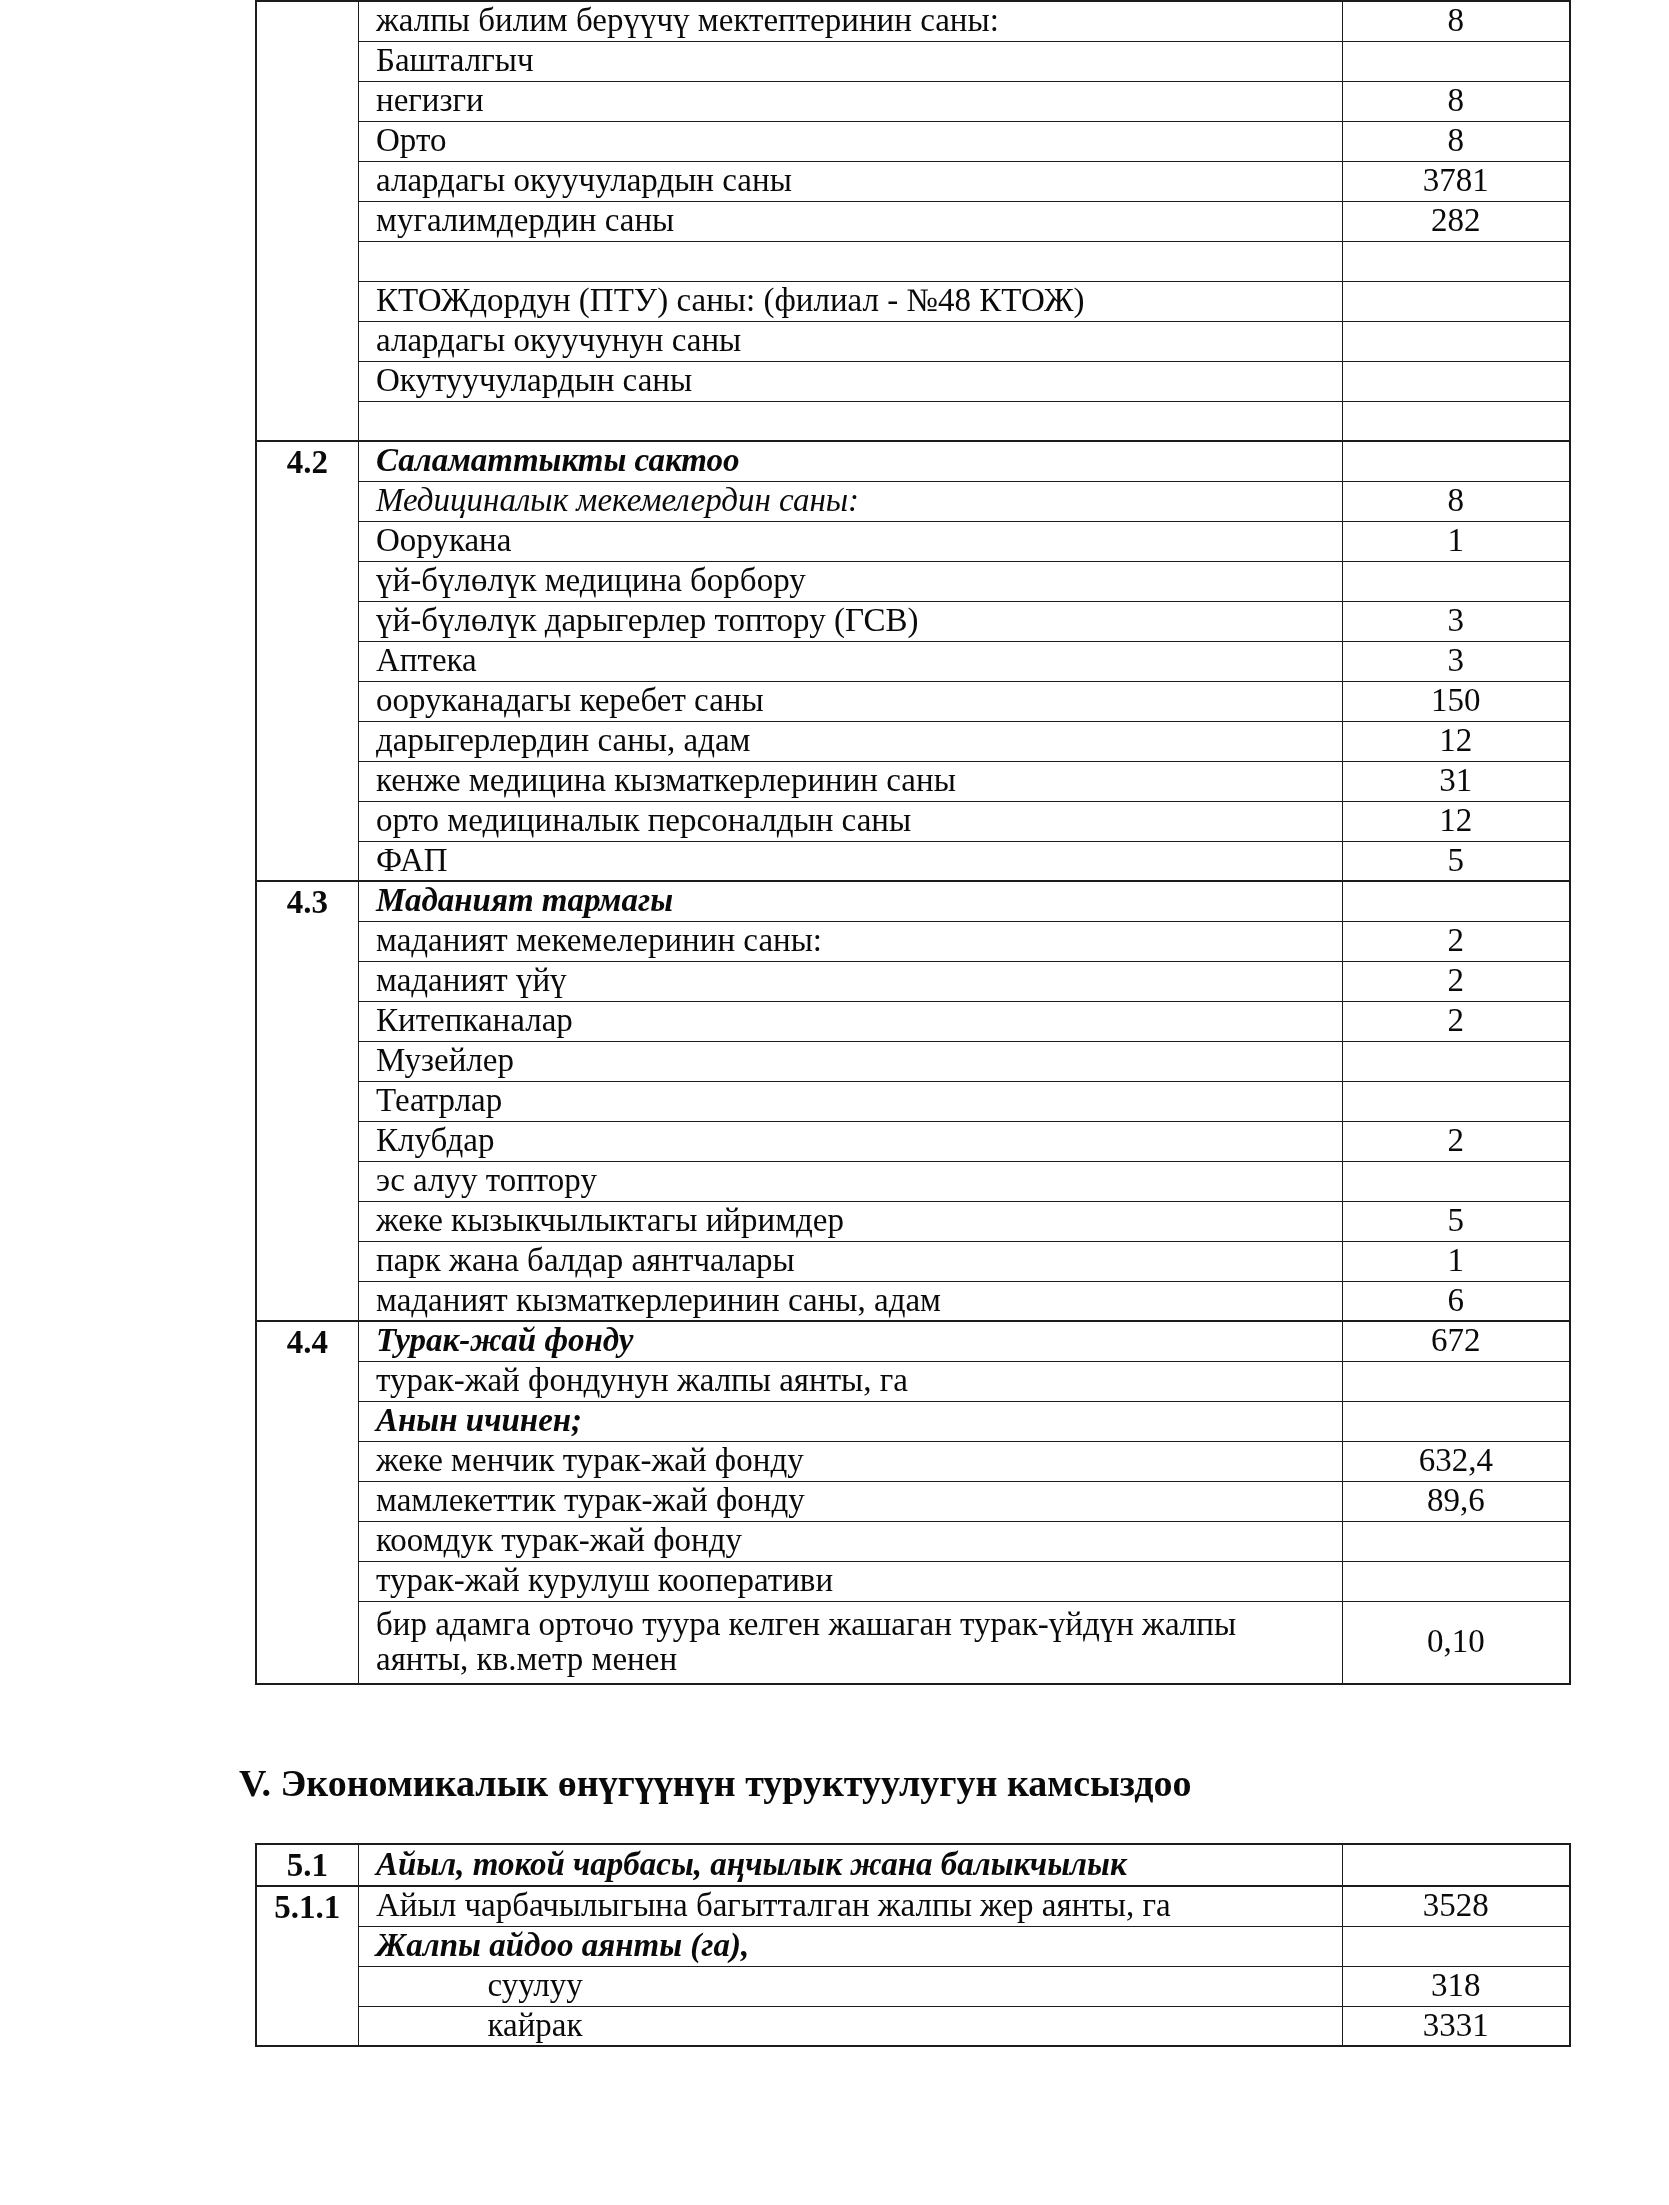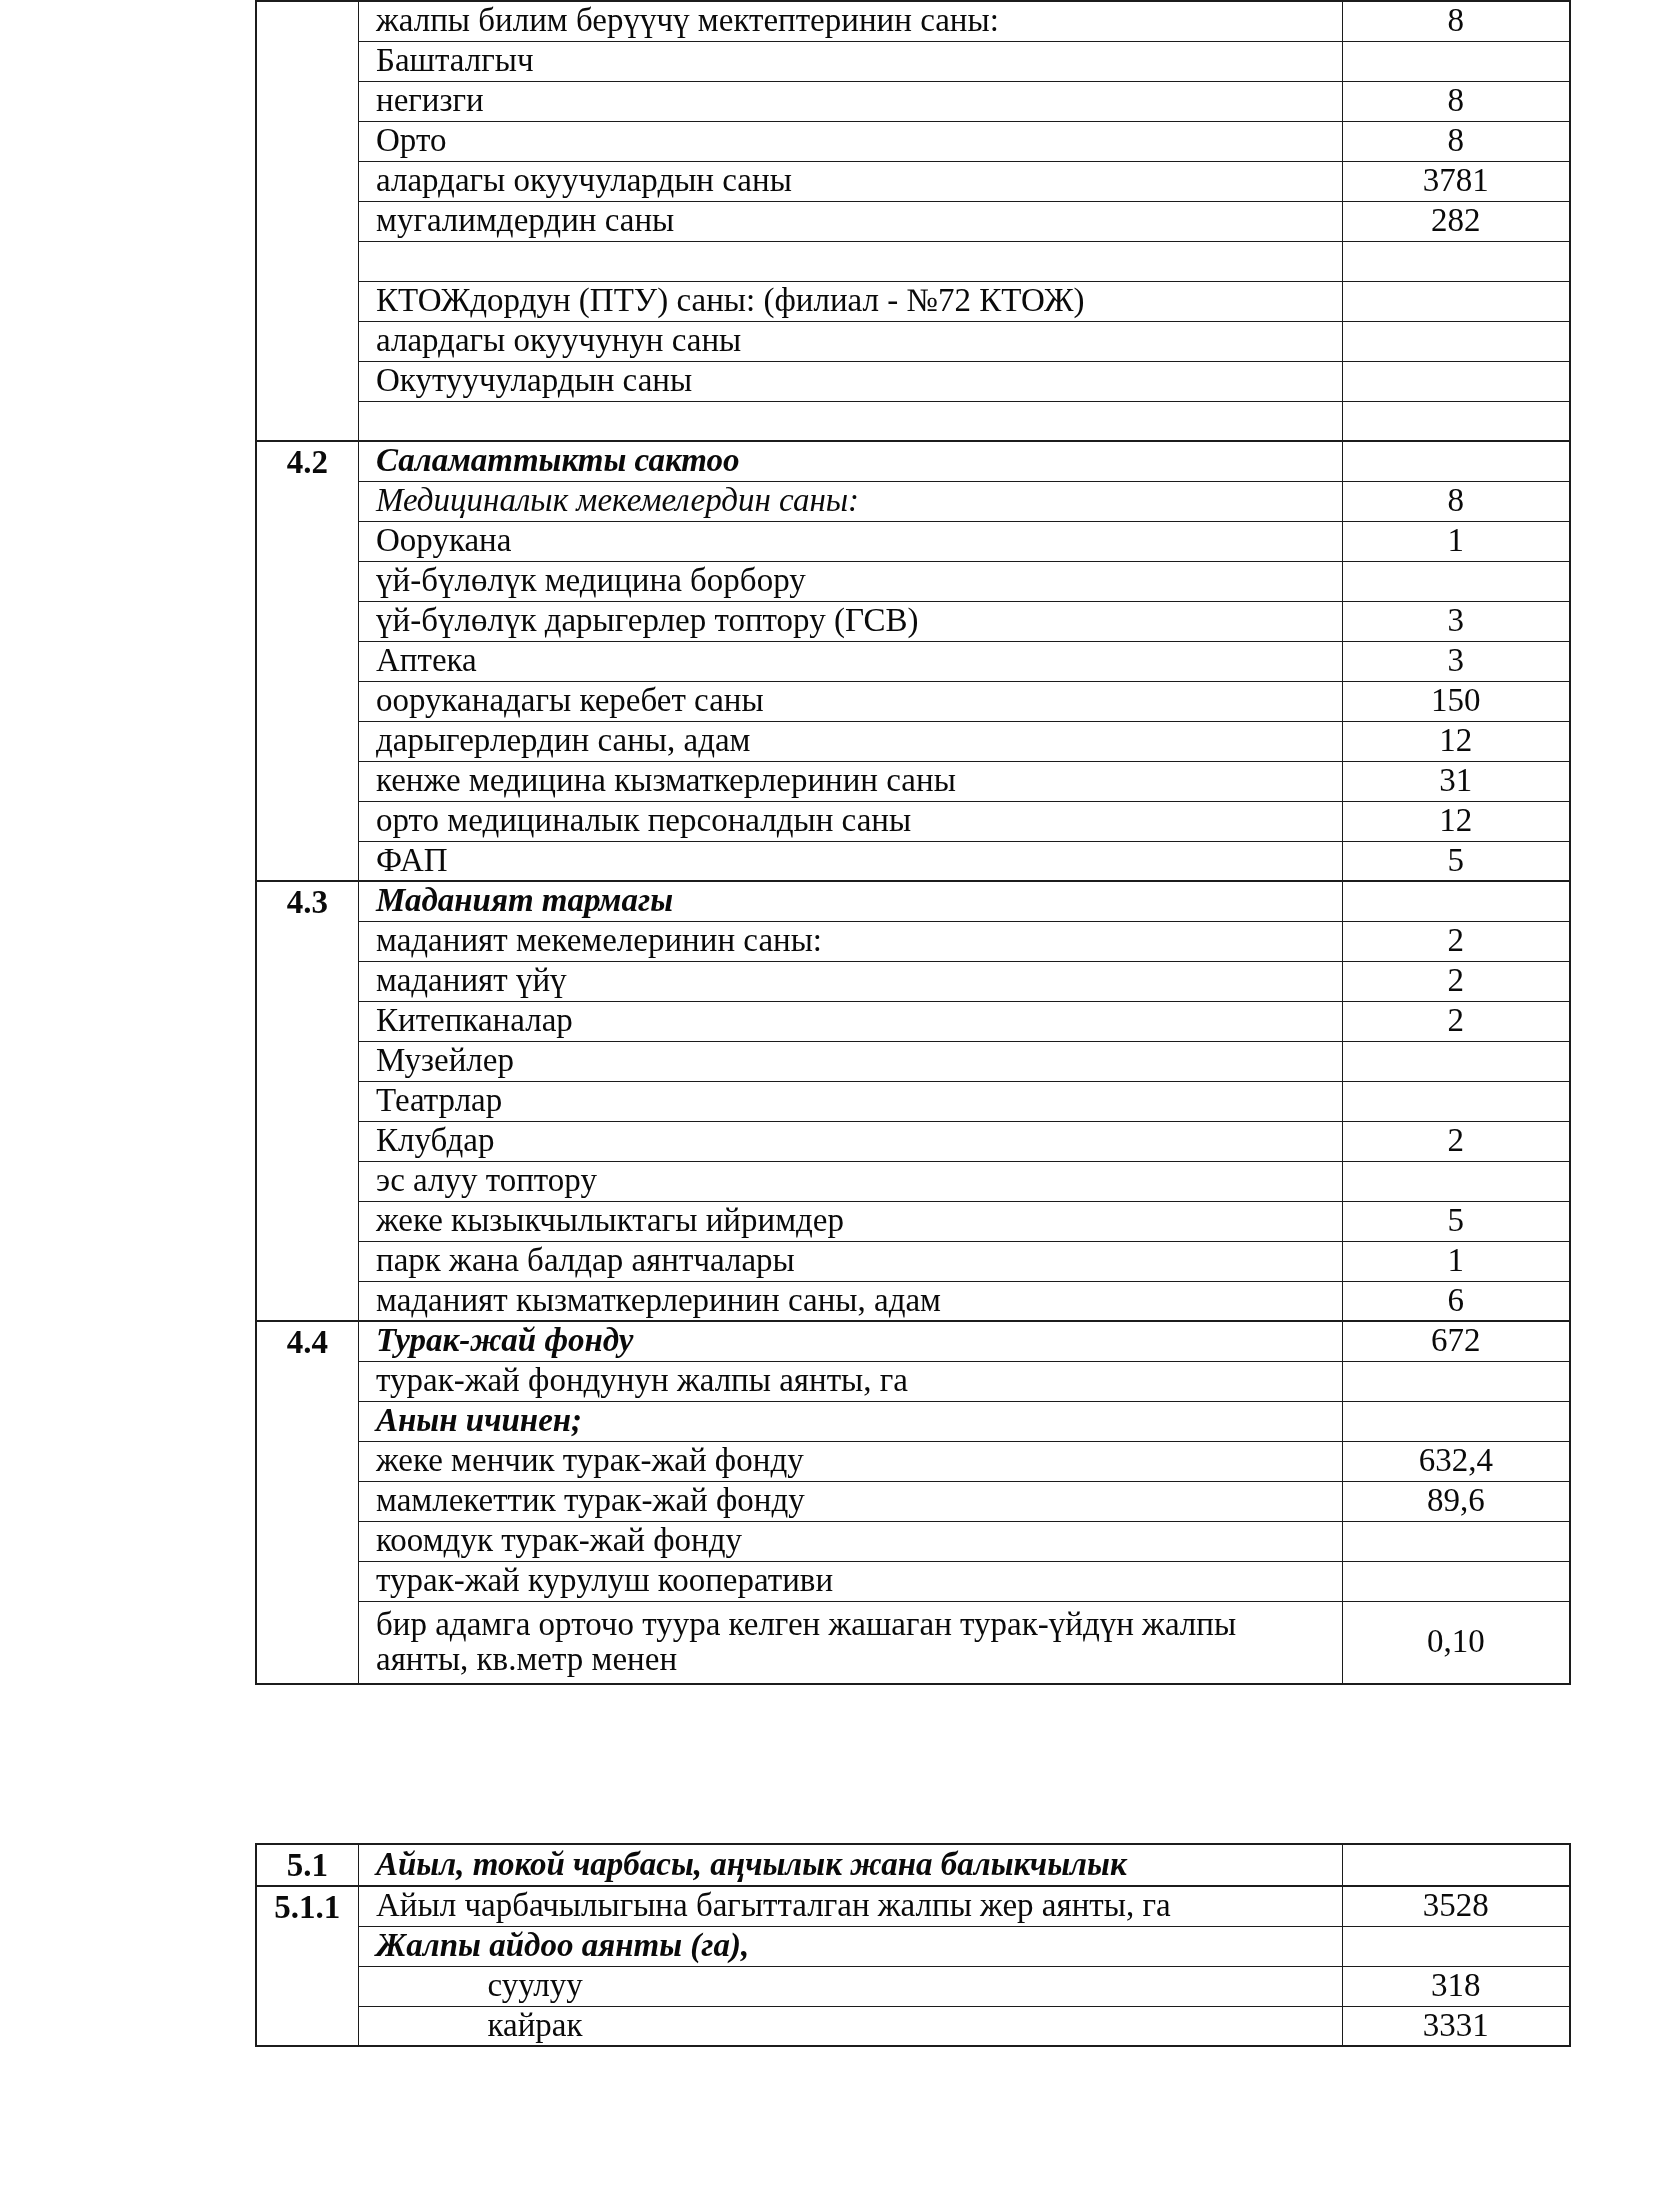--- a/index.html
+++ b/index.html
@@ -93,21 +93,21 @@
         </tr>
         <tr>
           <td class="label-cell">мугалимдердин саны</td>
           <td class="val-cell">282</td>
         </tr>
         <tr>
           <td class="label-cell"></td>
           <td class="val-cell"></td>
         </tr>
         <tr>
-          <td class="label-cell">КТОЖдордун (ПТУ) саны: (филиал - №72 КТОЖ)</td>
+          <td class="label-cell">КТОЖдордун (ПТУ) саны: (филиал - №48 КТОЖ)</td>
           <td class="val-cell"></td>
         </tr>
         <tr>
           <td class="label-cell">алардагы окуучунун саны</td>
           <td class="val-cell"></td>
         </tr>
         <tr>
           <td class="label-cell">Окутуучулардын саны</td>
           <td class="val-cell"></td>
         </tr>
@@ -234,20 +234,21 @@
           <td class="label-cell">турак-жай курулуш кооперативи</td>
           <td class="val-cell"></td>
         </tr>
         <tr class="tall">
           <td class="label-cell">бир адамга орточо туура келген жашаган турак-үйдүн жалпы аянты, кв.метр менен</td>
           <td class="val-cell">0,10</td>
         </tr>
       </tbody>
     </table>
 
+  <div class="section-heading">V. Экономикалык өнүгүүнүн туруктуулугун камсыздоо</div>
 
   <table class="doc-table" id="table2">
     <colgroup>
         <col class="c-num">
         <col class="c-label">
         <col class="c-val">
       </colgroup>
   <tbody>
         <tr class="sec-start bi">
           <td class="num-cell" rowspan="1">5.1</td>

